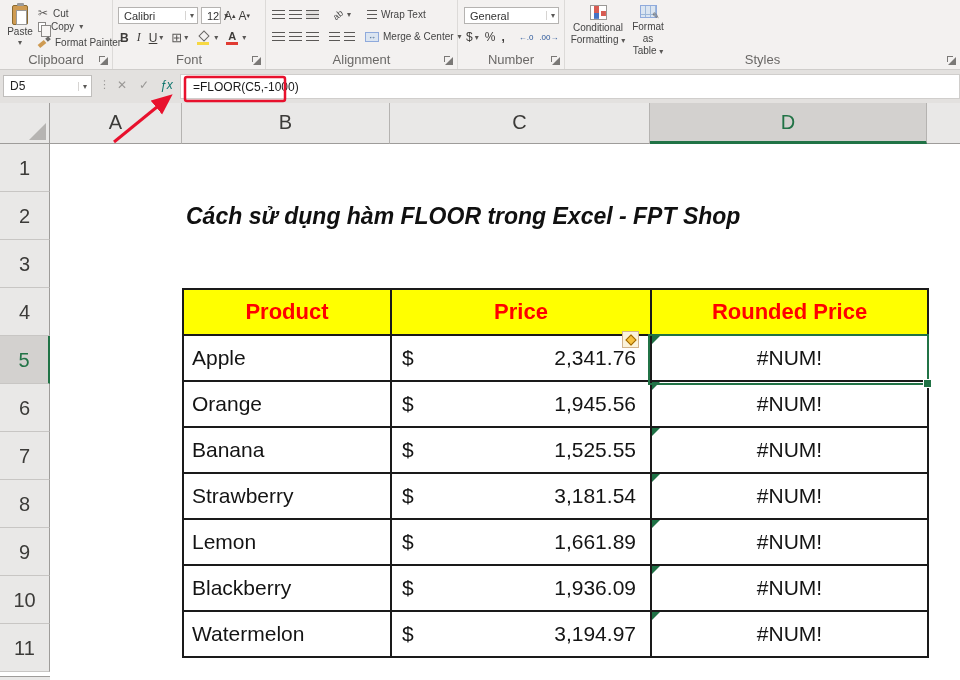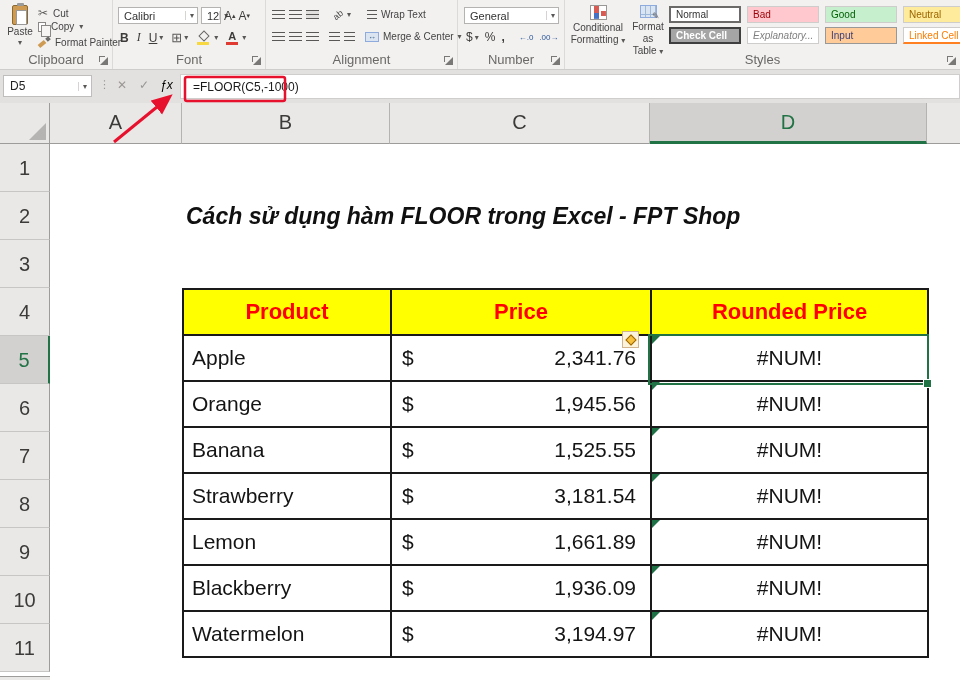--- a/index.html
+++ b/index.html
@@ -281,44 +281,34 @@
         </span>
       </div>
       <div class="rrow" style="left:62px;top:5px;flex-direction:column;gap:3px;width:42px;">
         <span class="ic-fat"></span>
         <span class="twolab">
           <span>Format as</span><br>
           <span>Table</span>
           <span class="dd">▾</span>
         </span>
       </div>
-      <div class="chips" style="left:104px;">
-        <span class="chip c-normal" style="left:0;top:0;">Normal</span>
-        <span class="chip c-bad" style="left:78px;top:0;">Bad</span>
-        <span class="chip c-good" style="left:156px;top:0;">Good</span>
-        <span class="chip c-neutral" style="left:234px;top:0;">Neutral</span>
-        <span class="chip c-check" style="left:0;top:21px;">Check Cell</span>
-        <span class="chip c-expl" style="left:78px;top:21px;">Explanatory...</span>
-        <span class="chip c-input" style="left:156px;top:21px;">Input</span>
-        <span class="chip c-linked" style="left:234px;top:21px;">Linked Cell</span>
-      </div>
       <div class="glabel">Styles</div>
       <span class="lnch"></span>
     </div>
   </div>
 
   <div id="fbar">
     <div id="namebox">
       <span>D5</span>
       <span class="dd">▾</span>
     </div>
     <span class="fdots">⋮</span>
     <span class="fbtn2" style="left:117px;">✕</span>
     <span class="fbtn2" style="left:139px;">✓</span>
-    <span class="fbtn2" style="left:160px;color:#000000;font-style:italic;text-align:right;">ƒx</span>
+    <span class="fbtn2" style="left:160px;color:#0f766e;font-style:italic;text-align:right;">ƒx</span>
     <div id="finput">
       <span id="ftext">=FLOOR(C5,-1000)</span>
     </div>
   </div>
 
   <div class="selall"></div>
 
   <div class="ch" style="left:50px;width:132px;">A</div>
   <div class="ch" style="left:182px;width:208px;">B</div>
   <div class="ch" style="left:390px;width:260px;">C</div>

